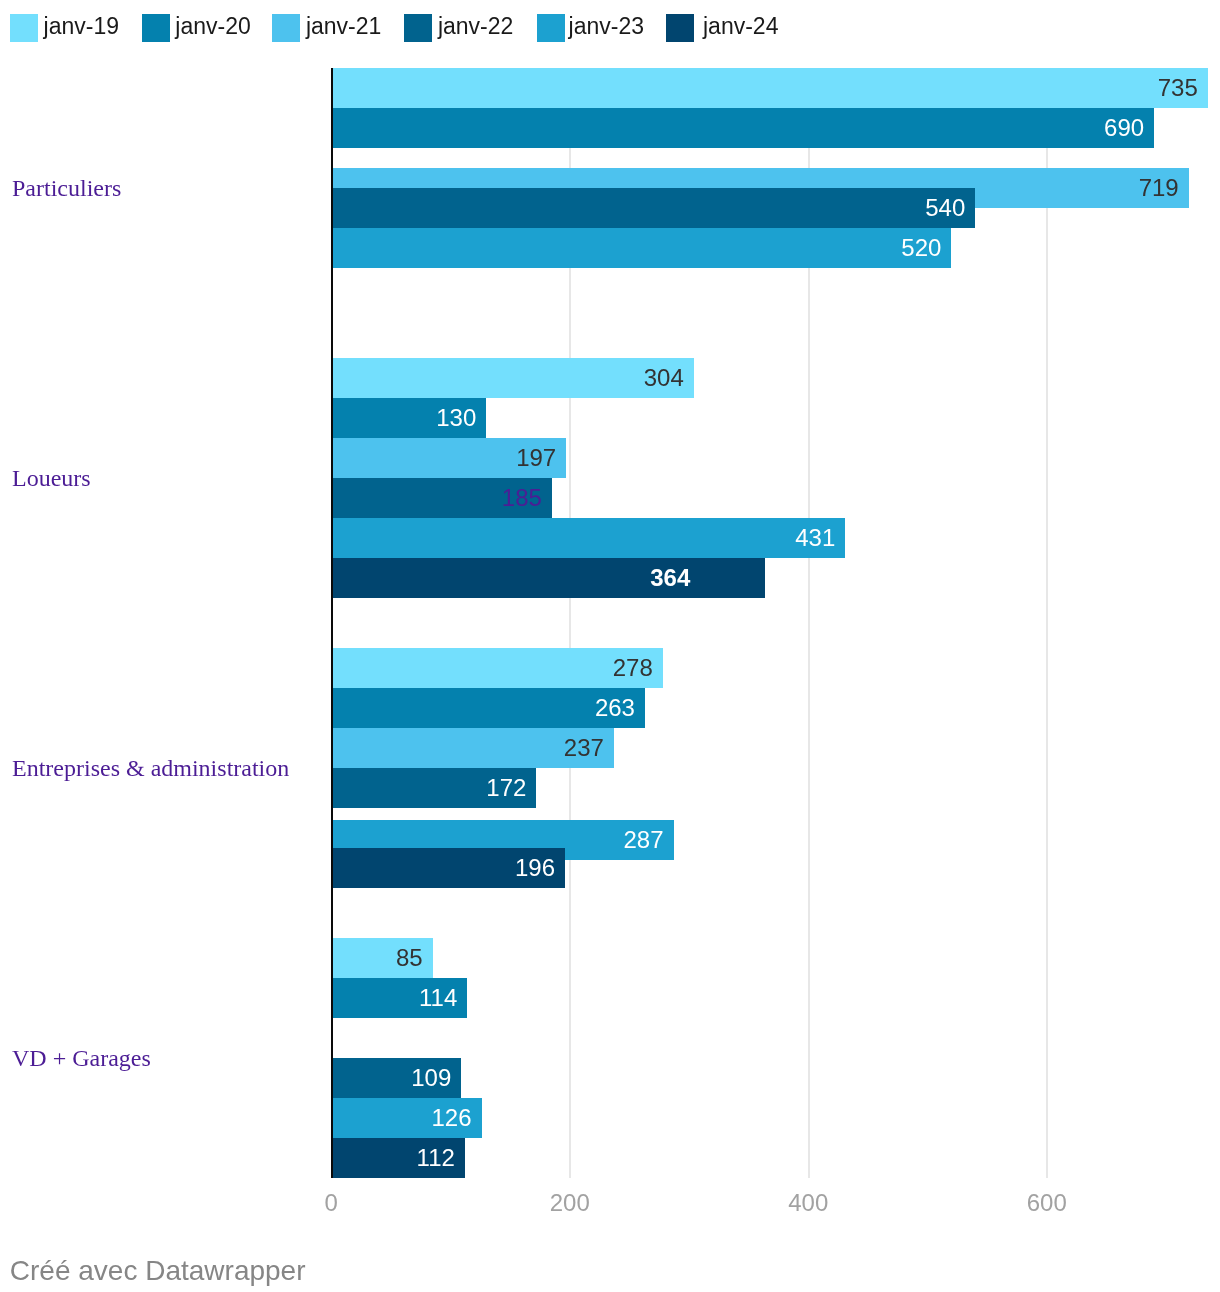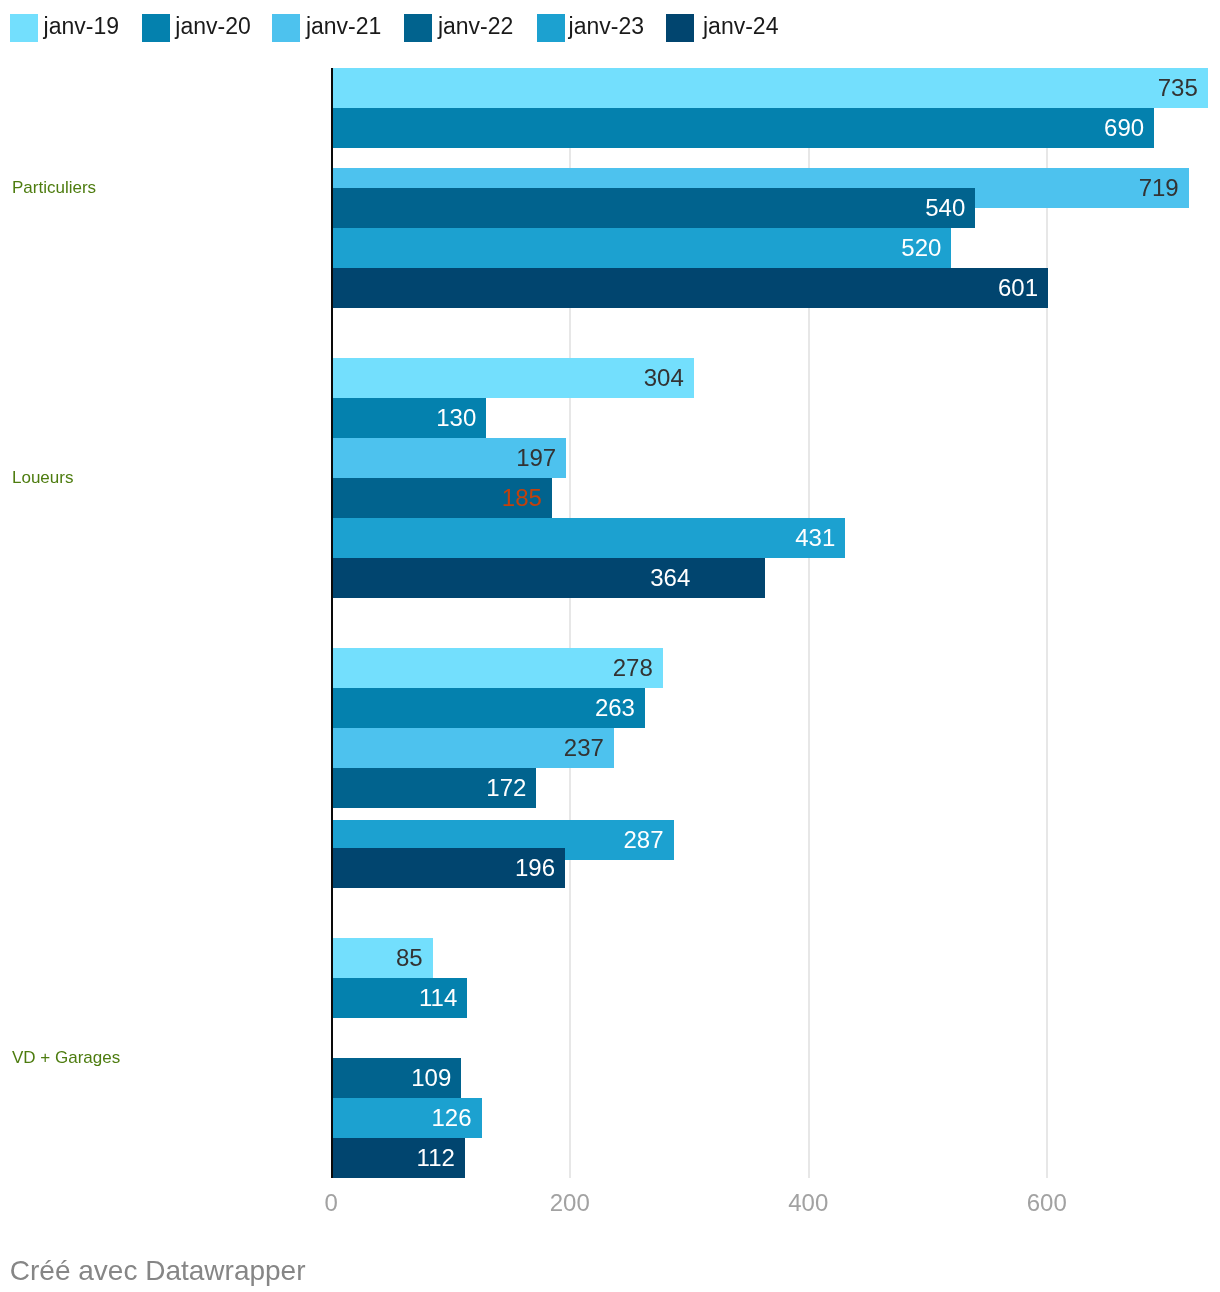--- a/index.html
+++ b/index.html
@@ -21,21 +21,21 @@
   
   #plot{position:absolute;left:0;top:0;width:1220px;height:1240px;}
   .gridline{position:absolute;width:2px;background:#e7e7e7;}
   .axisline{position:absolute;width:2.2px;background:#0a0a0a;}
   .bargroup{position:absolute;left:0;width:1220px;height:240px;}
   .bar{position:absolute;height:40px;left:0;top:0;}
   .barlabel{position:absolute;left:0;height:40px;line-height:40px;font-size:24px;
             text-align:right;padding-right:10px;box-sizing:border-box;white-space:nowrap;}
   .barrow{position:absolute;left:0;width:1220px;height:40px;}
   .catlabel{position:absolute;left:12px;height:30px;line-height:30px;
-            font-size:17px;color:#4d7c0f;white-space:nowrap;}
+            font-size:24px;color:#4c1d95;white-space:nowrap;font-family:Liberation Serif, serif;}
   .ticklabel{position:absolute;width:120px;font-size:24px;color:#a2a2a2;
              white-space:nowrap;text-align:center;}
 
   
   #footer{position:absolute;left:9.8px;top:1254.7px;font-size:28px;
           color:#868686;white-space:nowrap;}
 </style>
 </head>
 <body>
 
@@ -88,50 +88,46 @@
           <div class="barlabel" style="left: 331.3px; top: 0.3px; width: 857.407px; color: rgb(51, 51, 51);">719</div>
         </div>
       <div class="barrow" style="top: 120px;">
           <div class="bar" style="left: 331.3px; width: 643.95px; background: rgb(1, 99, 142);"></div>
           <div class="barlabel" style="left: 331.3px; top: 0.3px; width: 643.95px; color: rgb(255, 255, 255);">540</div>
         </div>
       <div class="barrow" style="top: 160px;">
           <div class="bar" style="left: 331.3px; width: 620.1px; background: rgb(28, 161, 208);"></div>
           <div class="barlabel" style="left: 331.3px; top: 0.3px; width: 620.1px; color: rgb(255, 255, 255); padding-left: 44px;">520</div>
         </div>
-      <div class="barrow" style="top: 200px;">
-          <div class="bar" style="left: 331.3px; width: 716.692px; background: rgb(1, 69, 111);"></div>
-          <div class="barlabel" style="left: 331.3px; top: 0.3px; width: 716.692px; color: rgb(255, 255, 255);">601</div>
-        </div>
     </div>
 
     <div class="bargroup" style="top: 357.5px; height: 240px;">
       <div class="barrow" style="top: 0px;">
           <div class="bar" style="left: 331.3px; width: 362.52px; background: rgb(115, 223, 253);"></div>
           <div class="barlabel" style="left: 331.3px; top: 0.3px; width: 362.52px; color: rgb(51, 51, 51);">304</div>
         </div>
       <div class="barrow" style="top: 40px;">
           <div class="bar" style="left: 331.3px; width: 155.025px; background: rgb(4, 129, 174);"></div>
           <div class="barlabel" style="left: 331.3px; top: 0.3px; width: 155.025px; color: rgb(255, 255, 255);">130</div>
         </div>
       <div class="barrow" style="top: 80px;">
           <div class="bar" style="left: 331.3px; width: 234.922px; background: rgb(77, 194, 238);"></div>
           <div class="barlabel" style="left: 331.3px; top: 0.3px; width: 234.922px; color: rgb(51, 51, 51);">197</div>
         </div>
       <div class="barrow" style="top: 120px;">
           <div class="bar" style="left: 331.3px; width: 220.612px; background: rgb(1, 99, 142);"></div>
-          <div class="barlabel" style="left: 331.3px; top: 0.3px; width: 220.612px; color: #c2410c;">185</div>
+          <div class="barlabel" style="left: 331.3px; top: 0.3px; width: 220.612px; color: #4c1d95;">185</div>
         </div>
       <div class="barrow" style="top: 160px;">
           <div class="bar" style="left: 331.3px; width: 513.967px; background: rgb(28, 161, 208);"></div>
           <div class="barlabel" style="left: 331.3px; top: 0.3px; width: 513.967px; color: rgb(255, 255, 255);">431</div>
         </div>
       <div class="barrow" style="top: 200px;">
           <div class="bar" style="left: 331.3px; width: 434.07px; background: rgb(1, 69, 111);"></div>
-          <div class="barlabel" style="left: 331.3px; top: 0.3px; width: 369px; color: rgb(255, 255, 255);">364</div>
+          <div class="barlabel" style="left: 331.3px; top: 0.3px; width: 369px; color: rgb(255, 255, 255); font-weight: bold;">364</div>
         </div>
     </div>
 
     <div class="bargroup" style="top: 647.5px; height: 240px;">
       <div class="barrow" style="top: 0px;">
           <div class="bar" style="left: 331.3px; width: 331.515px; background: rgb(115, 223, 253);"></div>
           <div class="barlabel" style="left: 331.3px; top: 0.3px; width: 331.515px; color: rgb(51, 51, 51);">278</div>
         </div>
       <div class="barrow" style="top: 40px;">
           <div class="bar" style="left: 331.3px; width: 313.627px; background: rgb(4, 129, 174);"></div>
@@ -179,20 +175,21 @@
       <div class="barrow" style="top: 200px;">
           <div class="bar" style="left: 331.3px; width: 133.56px; background: rgb(1, 69, 111);"></div>
           <div class="barlabel" style="left: 331.3px; top: 0.3px; width: 133.56px; color: rgb(255, 255, 255);">112</div>
         </div>
     </div>
 
     <div class="axisline" style="left: 331px; top: 67.5px; height: 1110px; background: rgb(10, 10, 10);"></div>
 
     <div class="catlabel" style="top: 172.5px;">Particuliers</div>
     <div class="catlabel" style="top: 462.5px;">Loueurs</div>
+    <div class="catlabel" style="top: 752.5px;">Entreprises &amp; administration</div>
     <div class="catlabel" style="top: 1042.5px;">VD + Garages</div>
 
     <div class="ticklabel" style="left: 271.3px; top: 1189px; color: rgb(162, 162, 162);">0</div>
     <div class="ticklabel" style="left: 509.8px; top: 1189px; color: rgb(162, 162, 162);">200</div>
     <div class="ticklabel" style="left: 748.3px; top: 1189px; color: rgb(162, 162, 162);">400</div>
     <div class="ticklabel" style="left: 986.8px; top: 1189px; color: rgb(162, 162, 162);">600</div>
   </div>
 
   <div id="footer">Créé avec Datawrapper</div>
 </div>

